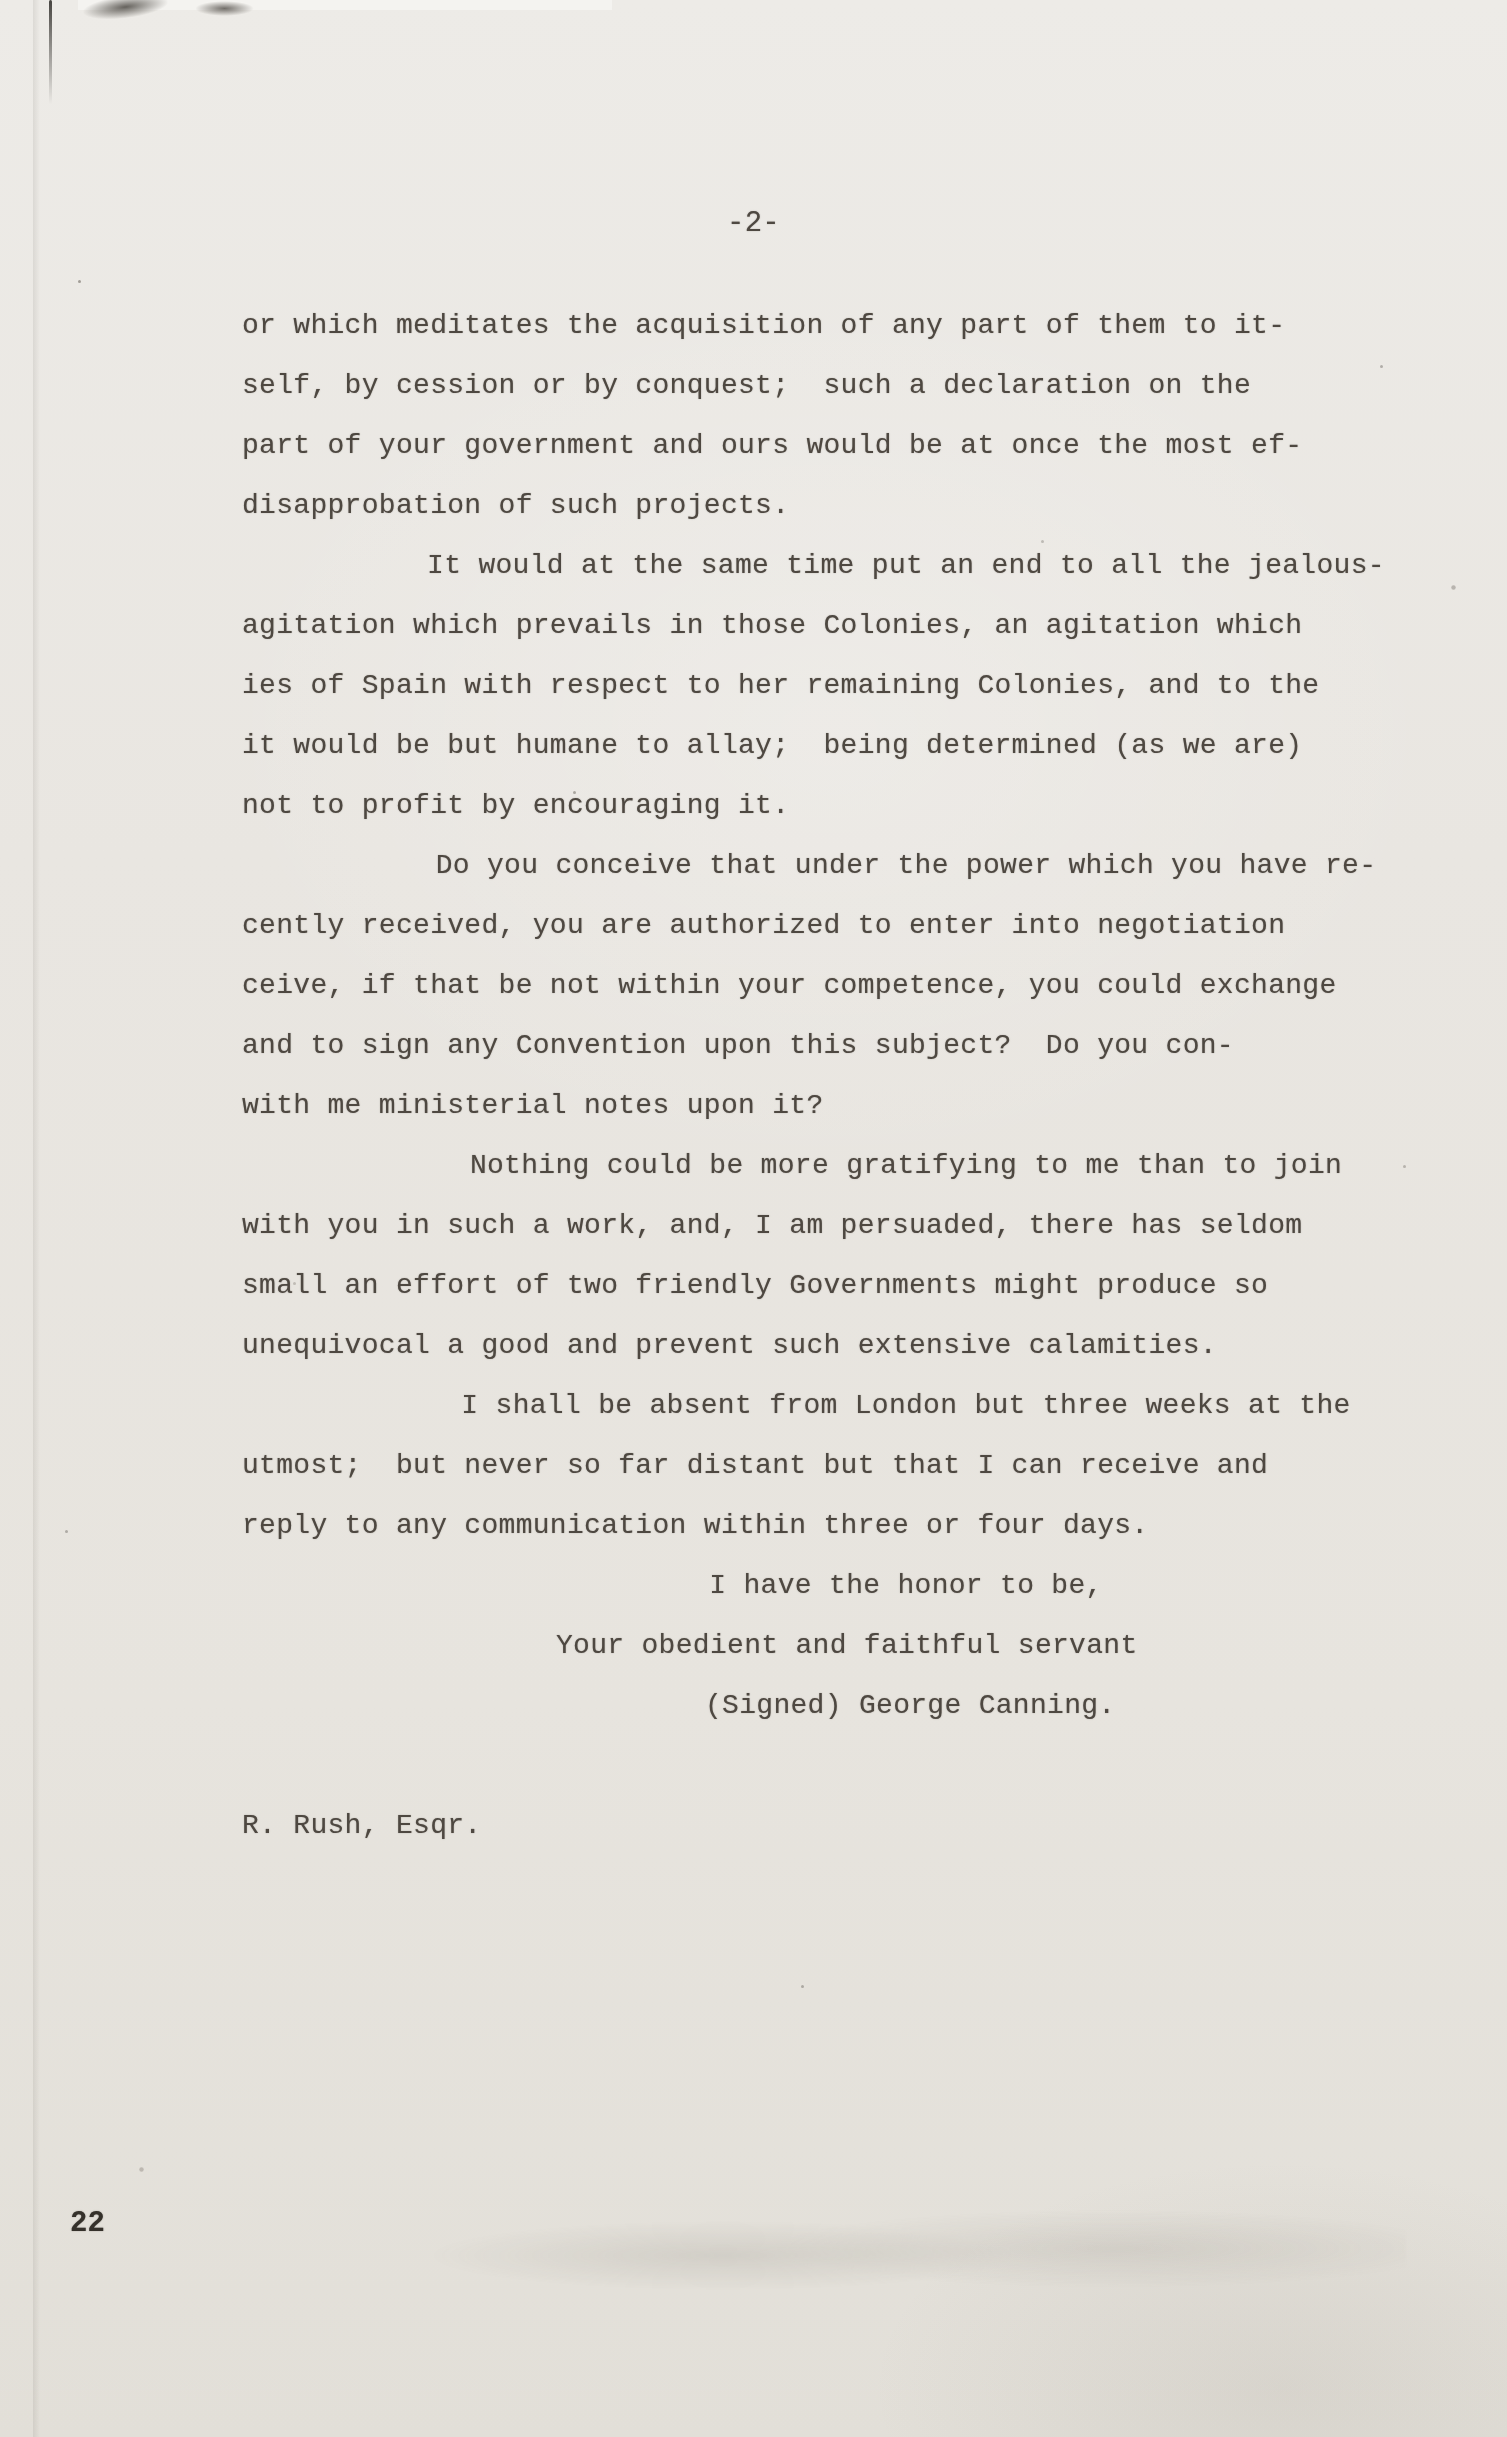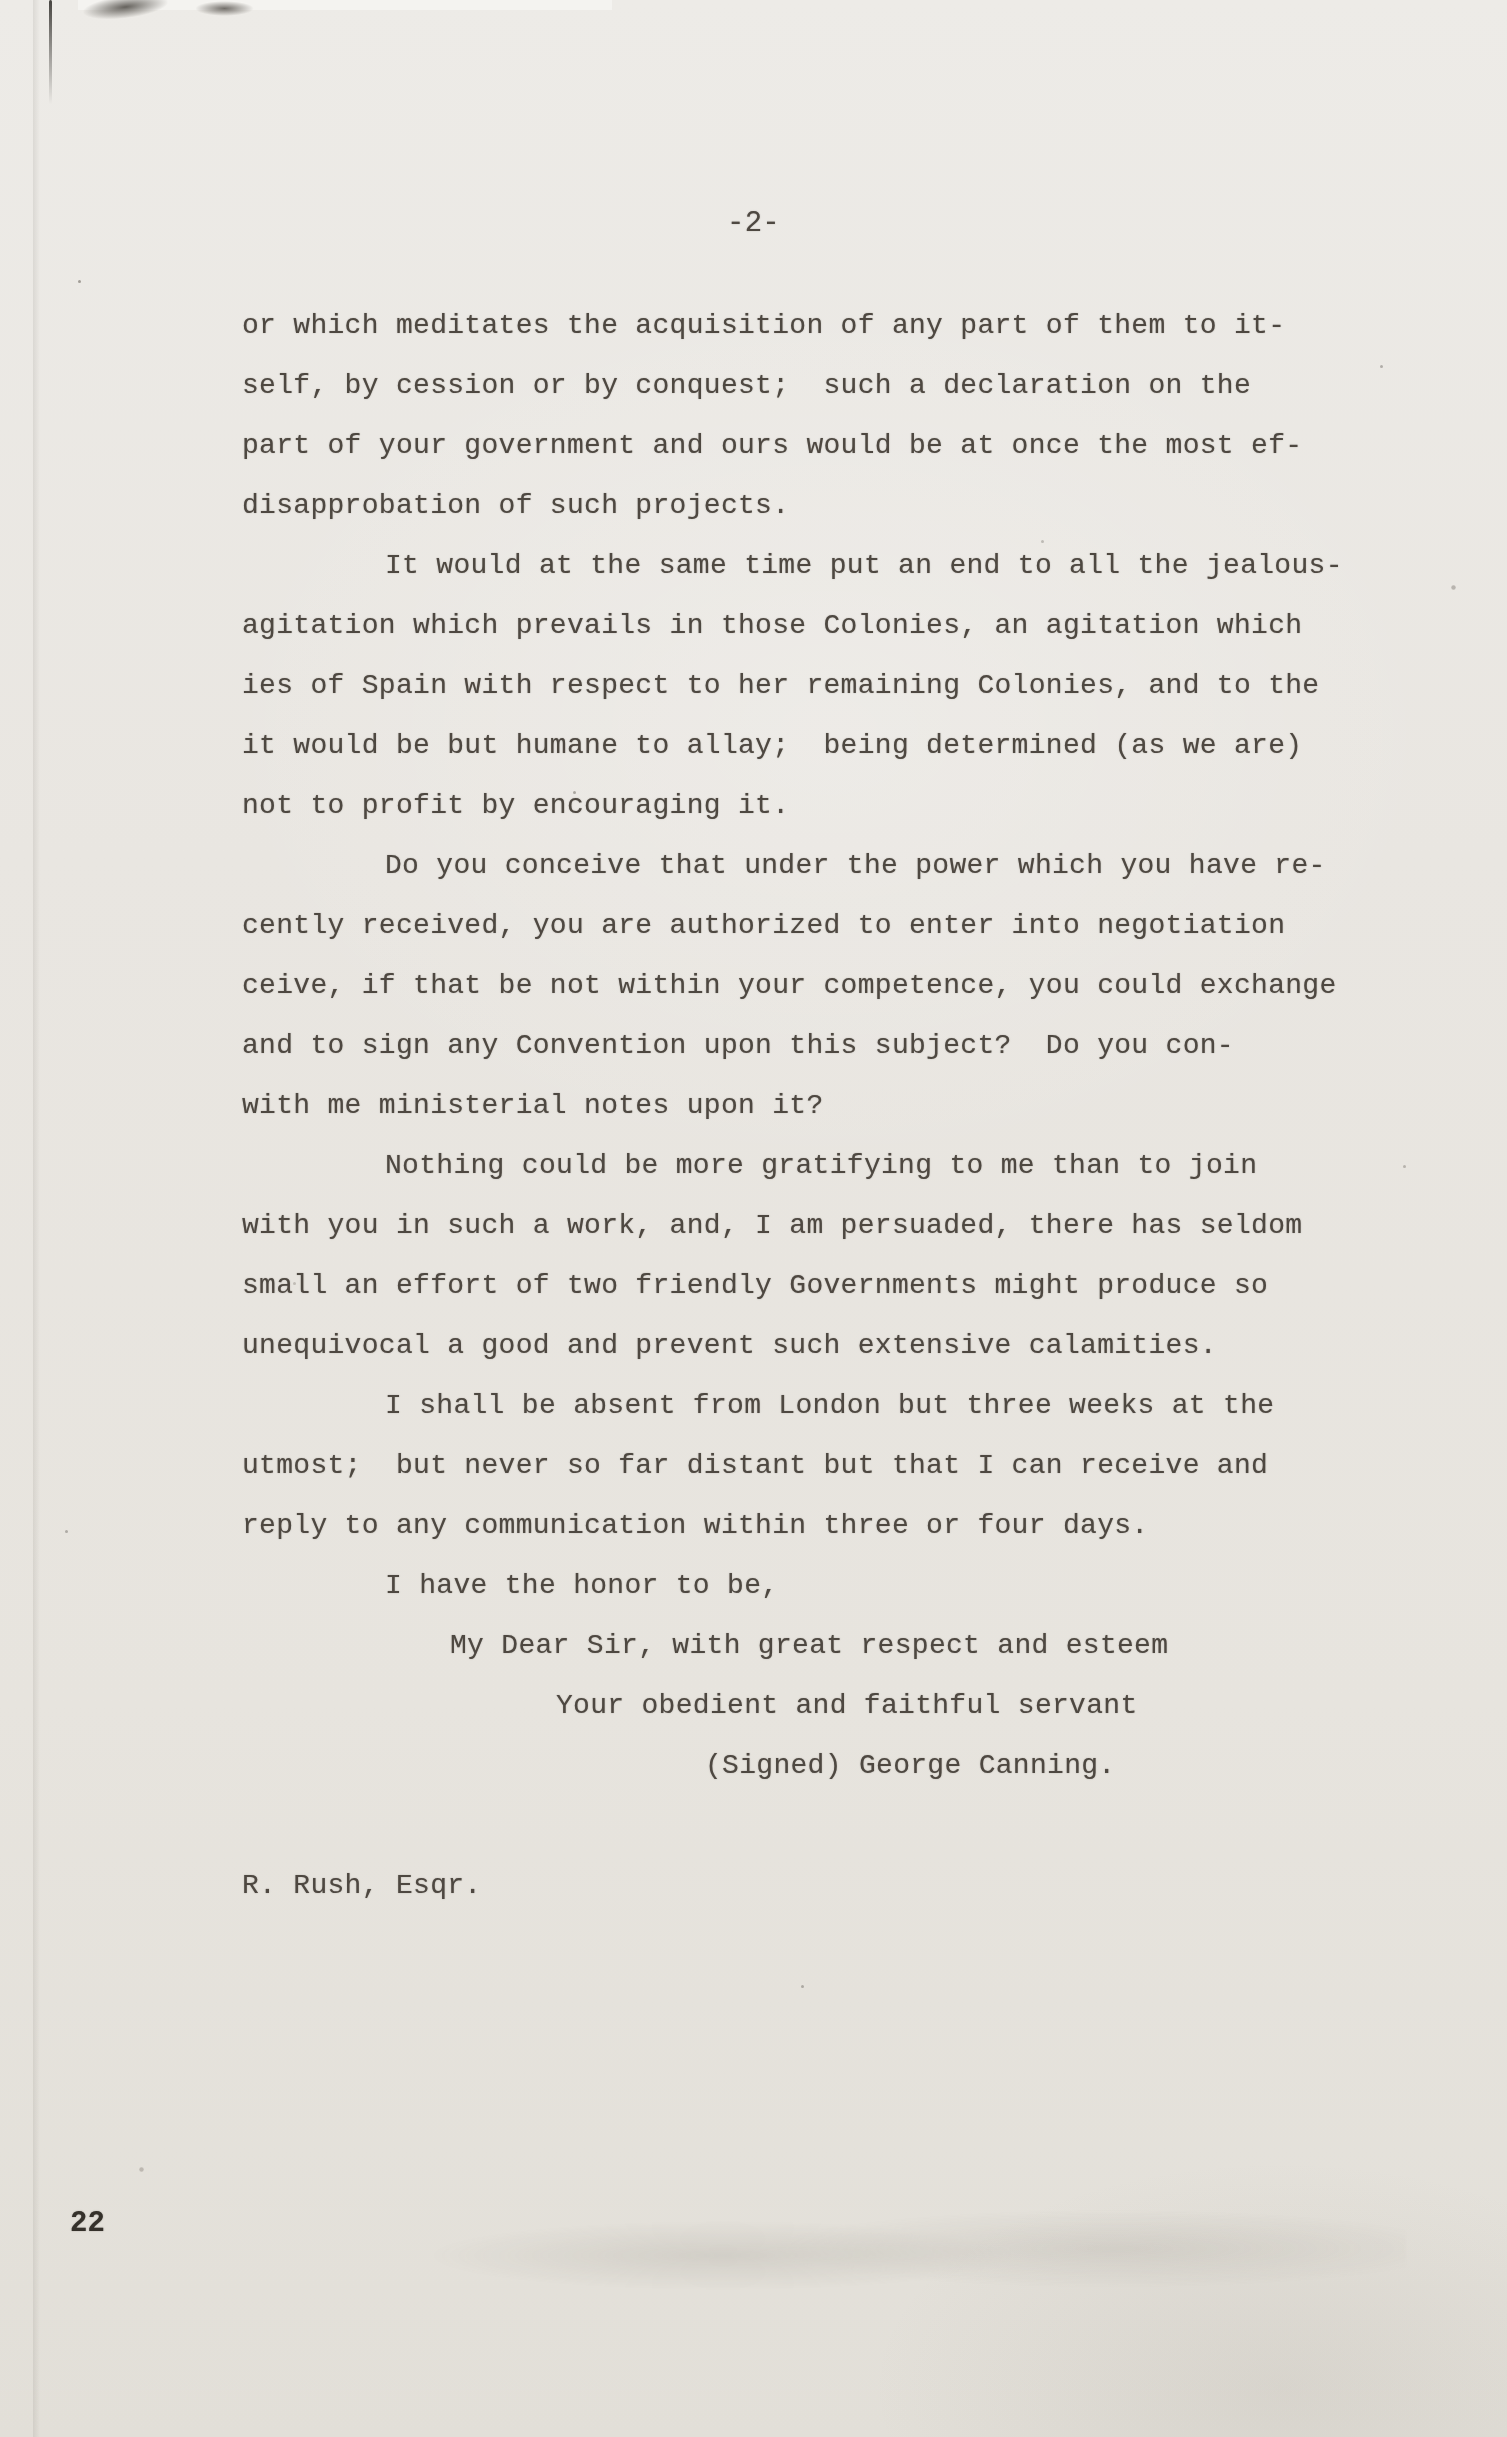--- a/index.html
+++ b/index.html
@@ -73,21 +73,21 @@
     text-shadow: 0 0 1.3px rgba(78,72,64,0.45);
   }
   .page-number {
     position: absolute; top: 207px; left: 0; width: 100%;
     text-align: center; font-size: 29px;
   }
   .body-block {
     position: absolute; left: 242px; top: 296px; width: 1185px;
   }
   .line { line-height: 60px; height: 60px; }
-  .ind-para { padding-left: 143px; }
+  .ind-para { padding-left: 143px; text-align: center; }
   .ind-a { padding-left: 208px; }
   .ind-b { padding-left: 314px; }
   .ind-c { padding-left: 463px; }
   .addressee { margin-top: 60px; }
   .corner-number {
     position: absolute; left: 70px; top: 2207px;
     font-size: 29px; font-weight: bold; color: #35312b;
     text-shadow: 0 0 1.3px rgba(50,46,40,0.5);
     text-align: right;
   }
@@ -123,21 +123,20 @@
     <div class="line typed">and to sign any Convention upon this subject?  Do you con-</div>
     <div class="line typed">with me ministerial notes upon it?</div>
     <div class="line typed ind-para">Nothing could be more gratifying to me than to join</div>
     <div class="line typed">with you in such a work, and, I am persuaded, there has seldom</div>
     <div class="line typed">small an effort of two friendly Governments might produce so</div>
     <div class="line typed">unequivocal a good and prevent such extensive calamities.</div>
     <div class="line typed ind-para">I shall be absent from London but three weeks at the</div>
     <div class="line typed">utmost;  but never so far distant but that I can receive and</div>
     <div class="line typed">reply to any communication within three or four days.</div>
     <div class="line typed ind-para">I have the honor to be,</div>
-    <div class="line typed ind-a">My Dear Sir, with great respect and esteem</div>
     <div class="line typed ind-b">Your obedient and faithful servant</div>
     <div class="line typed ind-c">(Signed) George Canning.</div>
     <div class="line typed addressee">R. Rush, Esqr.</div>
   </div>
 
   <div class="corner-number">22</div>
 
 </div>
 
 

